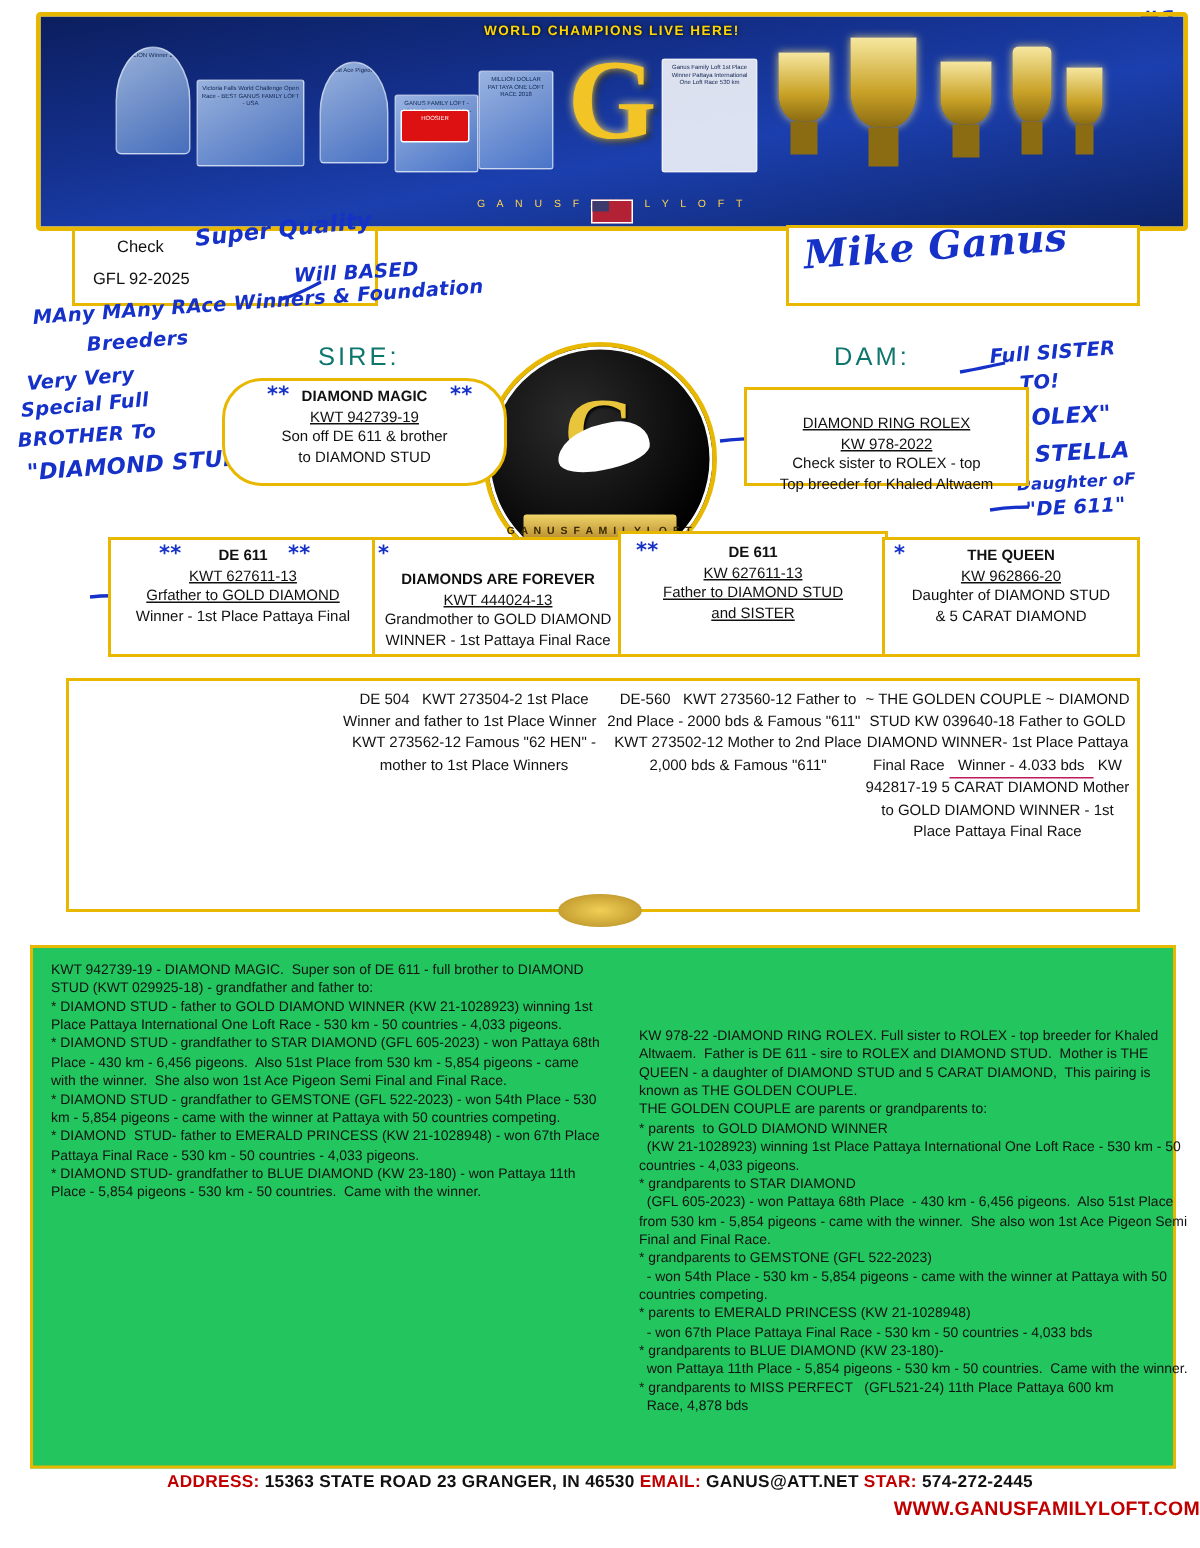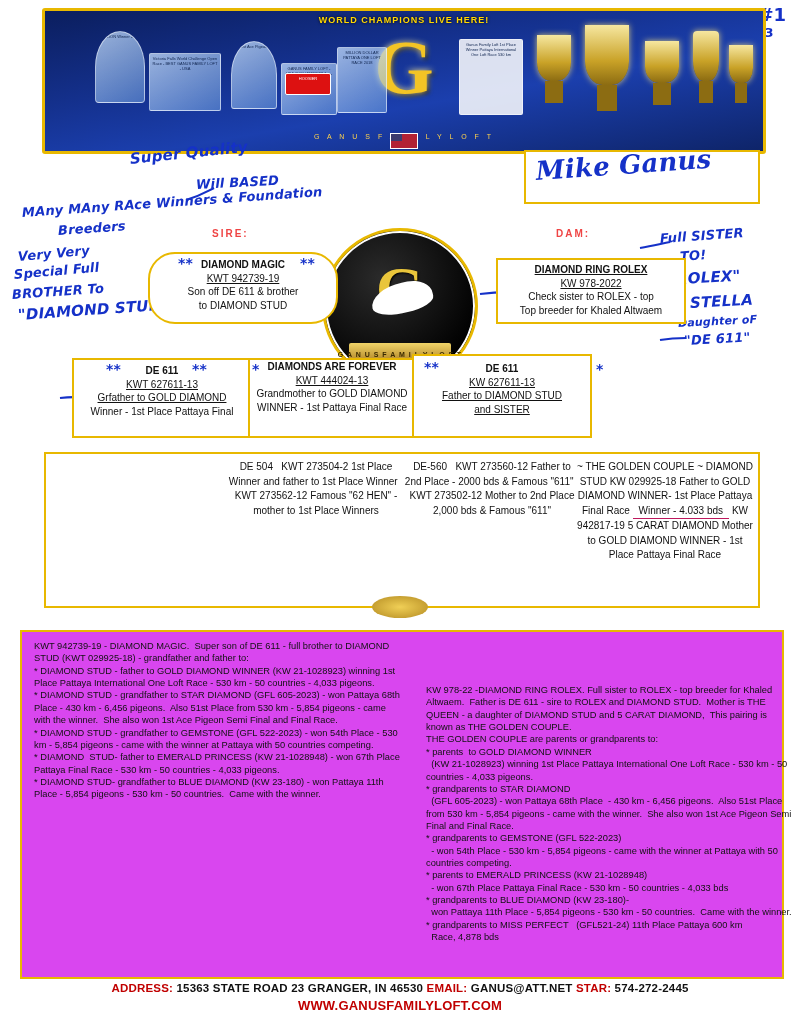--- a/index.html
+++ b/index.html
@@ -7,24 +7,25 @@
     width:800px;height:1032px;
     background:#ffffff;
     font-family:"Liberation Sans", sans-serif;
     position:relative;
     overflow:hidden;
   }
   .page{position:relative;width:800px;height:1032px;}
 
   
   .banner{
-    position:absolute;left:42px;top:8px;width:718px;height:140px;
+    position:absolute;left:24px;top:8px;width:718px;height:140px;
     border:3px solid #e8b800;border-radius:3px;
     background:linear-gradient(170deg,#0b1e5e 0%,#14308c 35%,#1b3fae 60%,#0e2468 100%);
     overflow:hidden;
+    padding-left:44px;
   }
   .banner .arcText{
     position:absolute;left:50%;transform:translateX(-50%);top:4px;
     font-size:9px;font-weight:bold;color:#ffd700;letter-spacing:1px;
     text-shadow:0 0 3px #000;
     white-space:nowrap;
   }
   .bigG{
     position:absolute;left:50%;top:18px;transform:translateX(-50%);
     font-family:"Liberation Serif",serif;font-size:76px;font-weight:bold;
@@ -107,47 +108,47 @@
     font-size:7px;color:#3a2a00;font-weight:bold;letter-spacing:1px;
   }
 
   
   .pbox{
     position:absolute;border:2px solid #e8b800;background:#fff;
     text-align:center;font-size:10px;color:#111;
   }
   .pbox .ln{display:block;line-height:1.35;}
   .u{text-decoration:underline;}
-  .hdr{font-size:10px;font-weight:bold;letter-spacing:2px;color:#ef4444;}
+  .hdr{font-size:17px;font-weight:normal;letter-spacing:2px;color:#0f766e;}
 
   .sireLbl{position:absolute;left:212px;top:228px;}
   .damLbl{position:absolute;left:556px;top:228px;}
 
   
   .gen4{
     position:absolute;left:44px;top:452px;width:712px;height:152px;
     border:2px solid #e8b800;background:#fff;
   }
   .g4col{position:absolute;top:6px;width:176px;text-align:center;font-size:10px;line-height:1.45;color:#111;}
 
   
   .textbox{
     position:absolute;left:20px;top:630px;width:760px;height:345px;
-    border:2px solid #e8b800;background:#d946ef;
+    border:2px solid #e8b800;background:#22c55e;
   }
   .tcol{position:absolute;top:8px;width:366px;font-size:9.3px;line-height:1.33;color:#111;}
   .tcol.left{left:12px;}
   .tcol.right{left:404px;margin-top:44px;}
 
   
   .footer{
     position:absolute;left:0;top:982px;width:800px;text-align:center;
     font-size:11.5px;font-weight:bold;color:#c00000;letter-spacing:.2px;
   }
-  .footer .l2{margin-top:4px;font-size:13px;}
+  .footer .l2{margin-top:4px;font-size:13px;text-align:right;}
   .footer .black{color:#111;}
 
   .pagenum{
     position:absolute;right:14px;top:4px;font-family:"DejaVu Sans",sans-serif;
     color:#1531c8;font-weight:bold;font-size:18px;
   }
   .pagenum .sub{font-size:13px;display:block;margin-left:6px;}
 </style>
 </head>
 <body>
@@ -191,20 +192,24 @@
     <div class="cup" style="left:600px;top:30px;width:34px;height:42px;"></div>
     <div class="cupbase" style="left:608px;top:72px;width:18px;height:22px;"></div>
     <div class="cup" style="left:648px;top:20px;width:26px;height:50px;border-radius:4px 4px 40% 40%;"></div>
     <div class="cupbase" style="left:654px;top:70px;width:14px;height:22px;"></div>
     <div class="cup" style="left:684px;top:34px;width:24px;height:38px;"></div>
     <div class="cupbase" style="left:690px;top:72px;width:12px;height:20px;"></div>
 
     <div class="flag"></div>
   </div>
 
+  <div class="checkbox">
+    <span class="l1">Check</span>
+    <span class="l2">GFL 92-2025</span>
+  </div>
 
   <div class="sigbox"></div>
   <div class="hand" style="left:536px;top:158px;font-size:26px;transform:rotate(-4deg);font-family:'DejaVu Serif',serif;">Mike Ganus</div>
 
   <div class="hand big" style="left:130px;top:152px;transform:rotate(-6deg);">Super Quality</div>
   <div class="hand mid" style="left:196px;top:178px;transform:rotate(-3deg);">Will BASED</div>
   <div class="hand mid" style="left:22px;top:206px;transform:rotate(-4deg);">MAny MAny RAce Winners &amp; Foundation</div>
   <div class="hand mid" style="left:58px;top:224px;transform:rotate(-4deg);">Breeders</div>
   <div class="hand mid" style="left:18px;top:250px;transform:rotate(-5deg);">Very Very</div>
   <div class="hand mid" style="left:14px;top:268px;transform:rotate(-5deg);">Special Full</div>
@@ -241,51 +246,57 @@
   <div class="pbox" style="left:148px;top:252px;width:186px;height:68px;border-radius:27px;">
     <span class="ln" style="margin-top:4px;font-weight:bold;">DIAMOND MAGIC</span>
     <span class="ln u">KWT 942739-19</span>
     <span class="ln">Son off DE 611 &amp; brother</span>
     <span class="ln">to DIAMOND STUD</span>
   </div>
   <div class="hand" style="left:178px;top:256px;font-size:14px;">**</div>
   <div class="hand" style="left:300px;top:256px;font-size:14px;">**</div>
 
   <div class="pbox" style="left:496px;top:258px;width:186px;height:62px;">
-    <span class="ln u" style="margin-top:3px;font-weight:bold;">DIAMOND RING ROLEX</span>
+    <span class="ln u" style="margin-top:16px;font-weight:normal;">DIAMOND RING ROLEX</span>
     <span class="ln u">KW 978-2022</span>
     <span class="ln">Check sister to ROLEX - top</span>
     <span class="ln">Top breeder for Khaled Altwaem</span>
   </div>
 
   <div class="pbox" style="left:72px;top:358px;width:176px;height:76px;border-right:none;">
     <span class="ln" style="margin-top:4px;font-weight:bold;">DE 611</span>
     <span class="ln u">KWT 627611-13</span>
     <span class="ln u">Grfather to GOLD DIAMOND</span>
     <span class="ln">Winner - 1st Place Pattaya Final</span>
   </div>
   <div class="hand" style="left:106px;top:362px;font-size:14px;">**</div>
   <div class="hand" style="left:192px;top:362px;font-size:14px;">**</div>
 
   <div class="pbox" style="left:248px;top:358px;width:164px;height:76px;">
-    <span class="ln" style="margin-top:0;font-weight:bold;">DIAMONDS ARE FOREVER</span>
+    <span class="ln" style="margin-top:20px;font-weight:bold;">DIAMONDS ARE FOREVER</span>
     <span class="ln u">KWT 444024-13</span>
     <span class="ln">Grandmother to GOLD DIAMOND</span>
     <span class="ln">WINNER - 1st Pattaya Final Race</span>
   </div>
   <div class="hand" style="left:252px;top:362px;font-size:14px;">*</div>
 
   <div class="pbox" style="left:412px;top:354px;width:176px;height:80px;">
     <span class="ln" style="margin-top:6px;font-weight:bold;">DE 611</span>
     <span class="ln u">KW 627611-13</span>
     <span class="ln u">Father to DIAMOND STUD</span>
     <span class="ln u">and   SISTER</span>
   </div>
   <div class="hand" style="left:424px;top:360px;font-size:14px;">**</div>
 
+  <div class="pbox" style="left:588px;top:358px;width:168px;height:76px;">
+    <span class="ln" style="margin-top:4px;font-weight:bold;">THE QUEEN</span>
+    <span class="ln u">KW 962866-20</span>
+    <span class="ln">Daughter of DIAMOND STUD</span>
+    <span class="ln">&amp; 5 CARAT DIAMOND</span>
+  </div>
   <div class="hand" style="left:596px;top:362px;font-size:14px;">*</div>
 
   <div class="gen4">
 
     <div class="g4col" style="left:182px;">
       <span class="ln">DE 504</span>
       <span class="ln" style="height:12px;">&nbsp;</span>
       <span class="ln">KWT 273504-2</span>
       <span class="ln">1st Place Winner and father</span>
       <span class="ln">to 1st Place Winner</span>
@@ -303,21 +314,21 @@
       <span class="ln">&amp; Famous "611"</span>
       <span class="ln" style="height:12px;">&nbsp;</span>
       <span class="ln">KWT 273502-12</span>
       <span class="ln">Mother to 2nd Place 2,000 bds</span>
       <span class="ln">&amp; Famous "611"</span>
     </div>
 
     <div class="g4col" style="left:528px;width:182px;">
       <span class="ln">~ THE GOLDEN COUPLE ~</span>
       <span class="ln">DIAMOND STUD</span>
-      <span class="ln">KW 029925-18</span>
+      <span class="ln">KW 039640-18</span>
       <span class="ln">Father to GOLD DIAMOND WINNER-</span>
       <span class="ln">1st Place Pattaya Final Race</span>
       <span class="ln" style="border-bottom:1px solid #be185d;display:inline-block;padding:0 6px;">Winner - 4.033 bds</span>
       <span class="ln">KW 942817-19</span>
       <span class="ln">5 CARAT DIAMOND</span>
       <span class="ln">Mother to GOLD DIAMOND WINNER -</span>
       <span class="ln">1st Place Pattaya Final Race</span>
     </div>
   </div>
 

